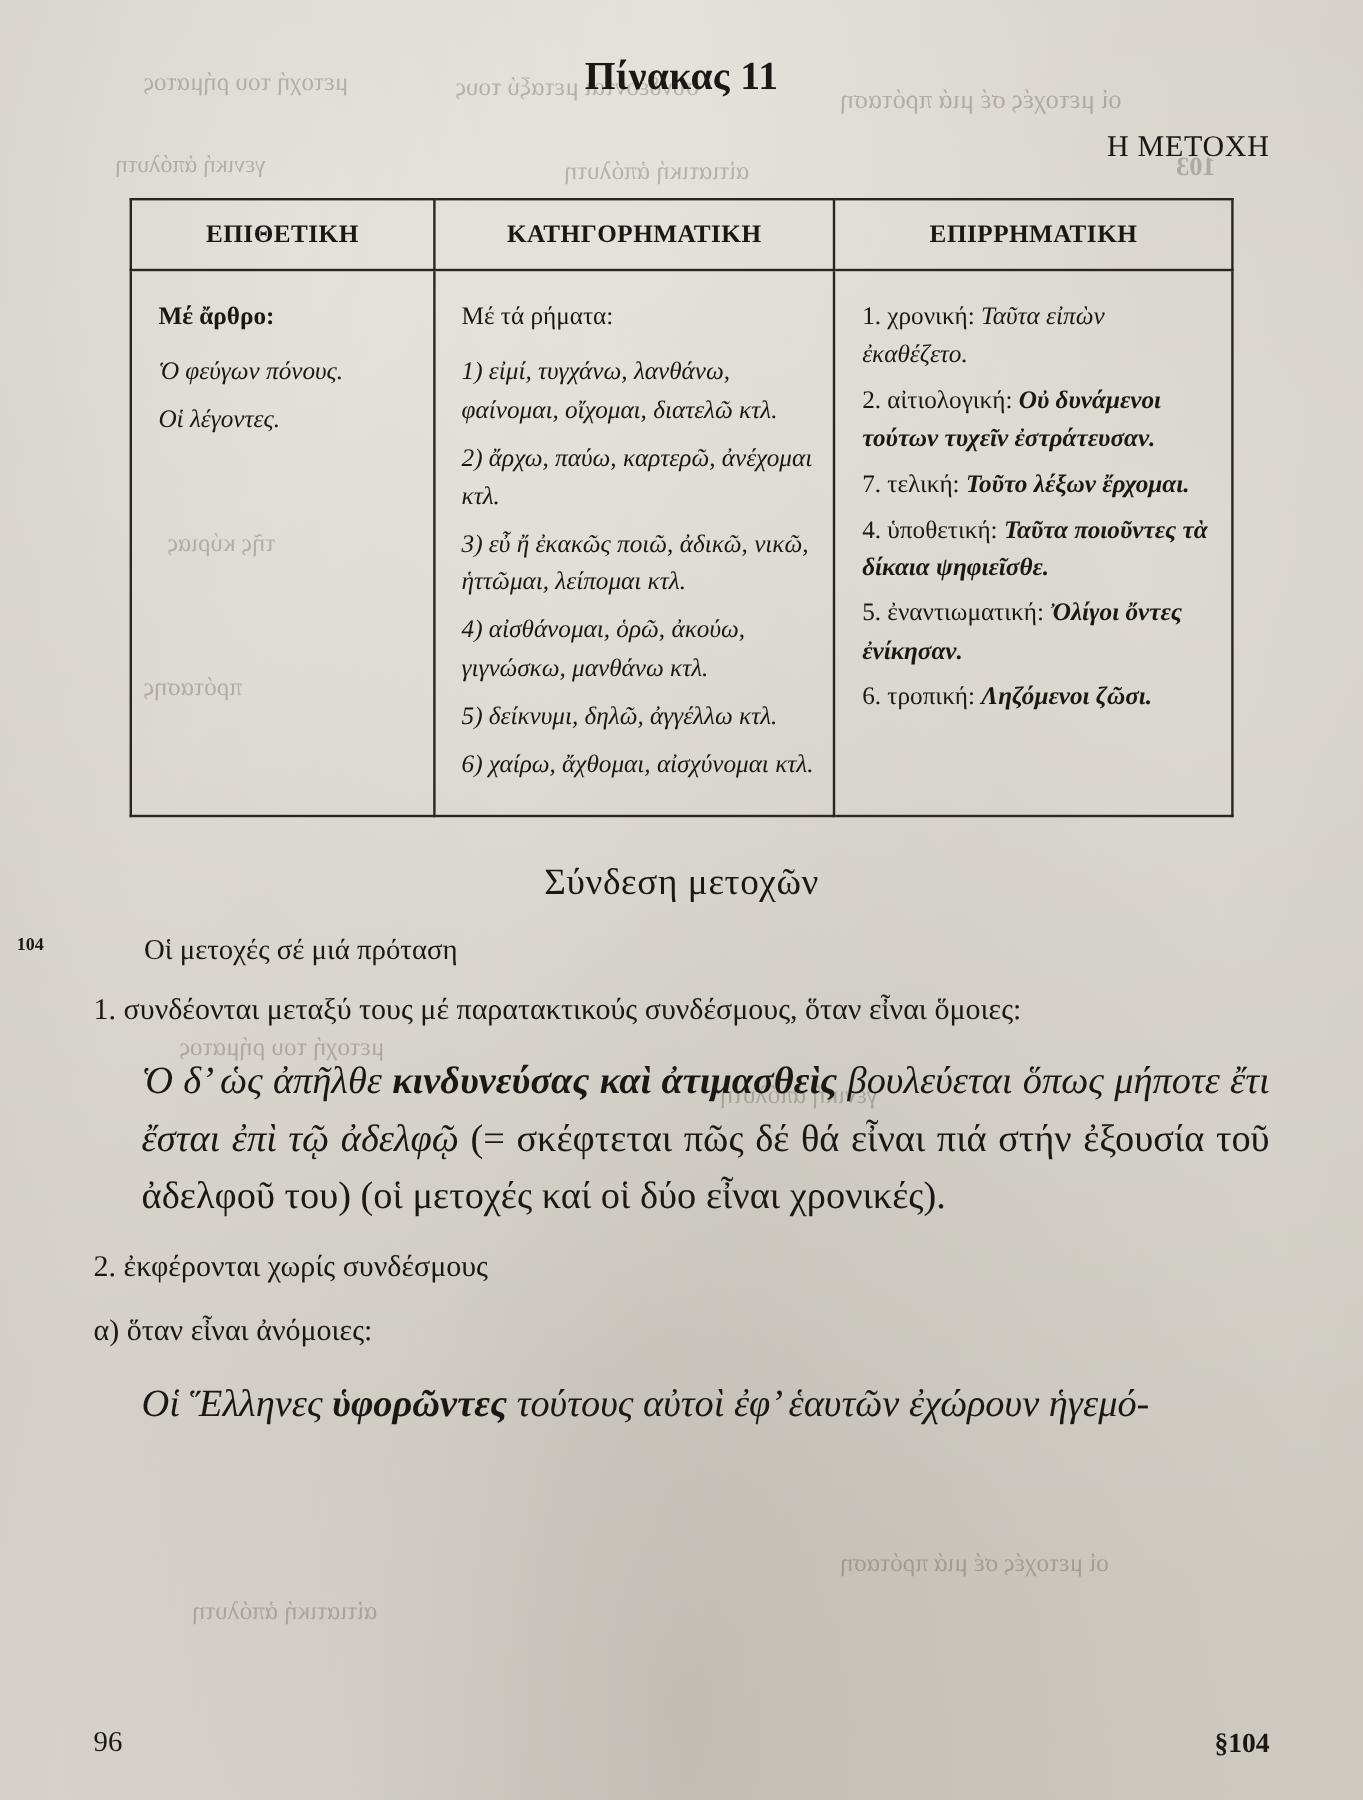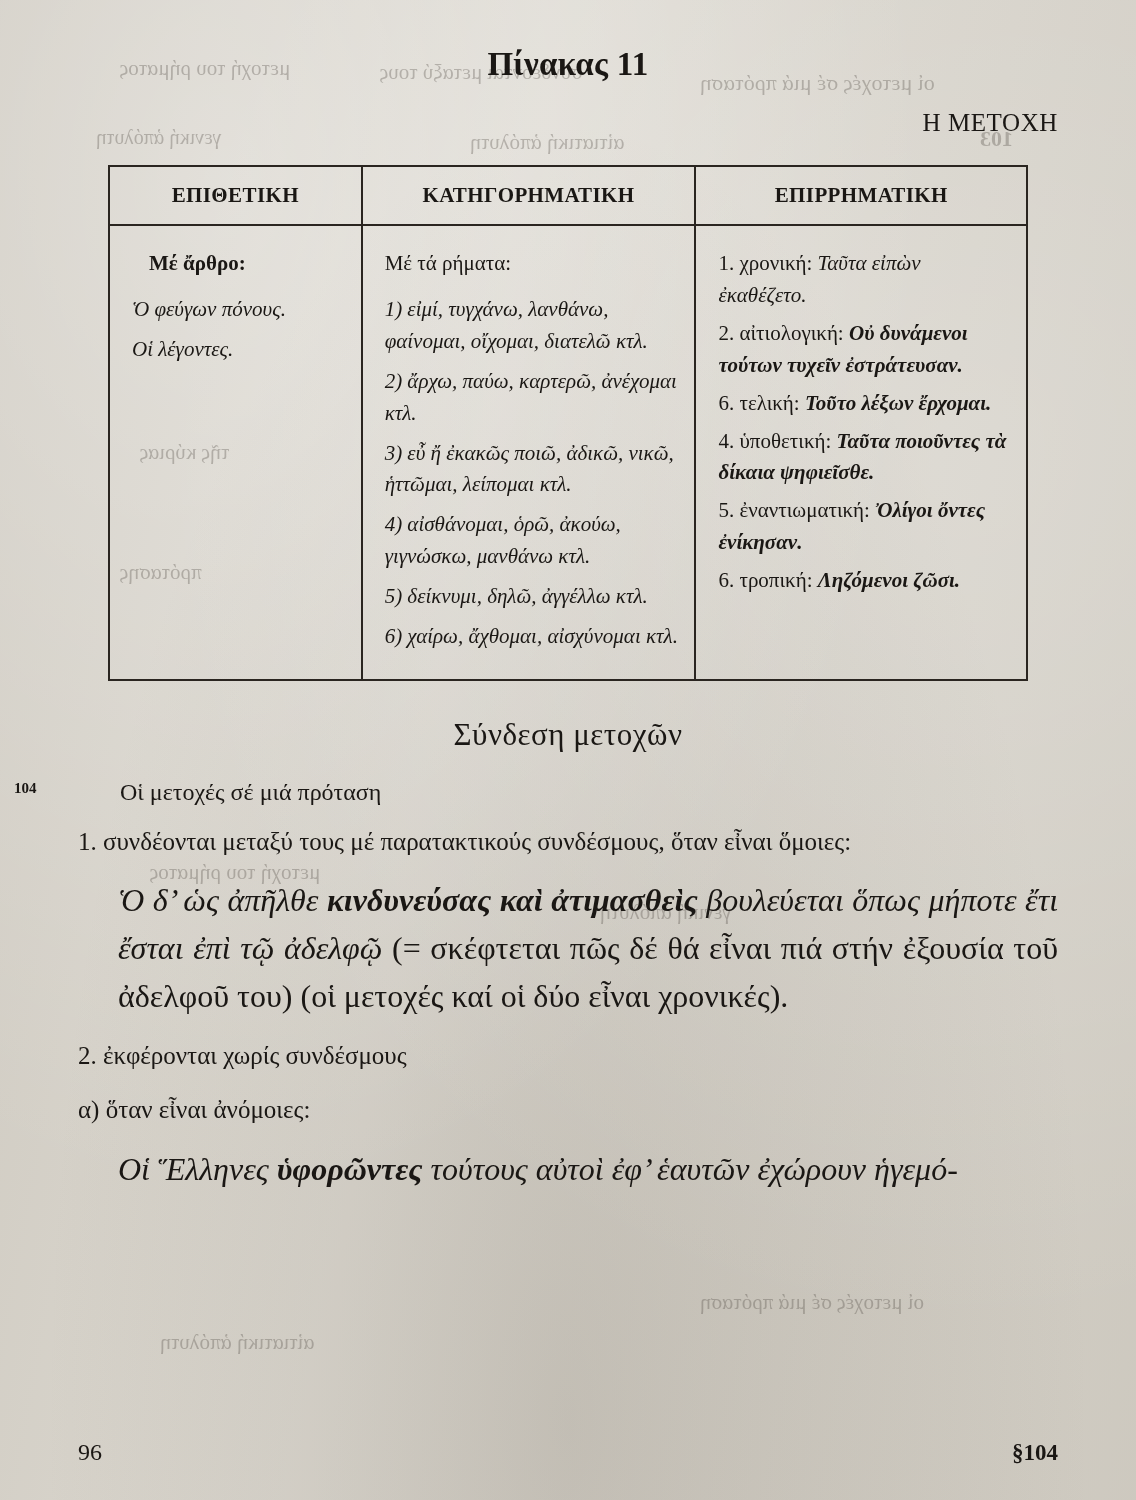--- a/index.html
+++ b/index.html
@@ -77,21 +77,21 @@
     padding: 22px 16px 26px 22px;
     font-size: 21px;
     line-height: 1.52;
   }
   .col1 { width: 250px; }
   .col2 { width: 330px; }
   .col3 { width: 340px; }
   .it { font-style: italic; }
   .bd { font-weight: bold; }
   .bdit { font-weight: bold; font-style: italic; }
-  .cell-lead { font-weight: bold; margin-bottom: 14px; margin-left: 17px; }
+  .cell-lead { font-weight: bold; margin-bottom: 14px; }
   .cell-lead-plain { margin-bottom: 14px; }
   .li { margin-bottom: 8px; }
   .li.last { margin-bottom: 0; }
   .col3 .li { margin-bottom: 6px; }
   .section-title {
     text-align: center;
     font-size: 31px;
     margin-top: 36px;
     letter-spacing: 0.5px;
   }
@@ -192,21 +192,21 @@
           <td class="col3">
             <div class="li">
               <span>1. χρονική:</span>
               <span class="it">Ταῦτα εἰπὼν ἐκαθέζετο.</span>
             </div>
             <div class="li">
               <span>2. αἰτιολογική:</span>
               <span class="bdit">Οὐ δυνάμενοι τούτων τυχεῖν ἐστράτευσαν.</span>
             </div>
             <div class="li">
-              <span>6. τελική:</span>
+              <span>7. τελική:</span>
               <span class="bdit">Τοῦτο λέξων ἔρχομαι.</span>
             </div>
             <div class="li">
               <span>4. ὑποθετική:</span>
               <span class="bdit">Ταῦτα ποιοῦντες τὰ δίκαια ψηφιεῖσθε.</span>
             </div>
             <div class="li">
               <span>5. ἐναντιωματική:</span>
               <span class="bdit">Ὀλίγοι ὄντες ἐνίκησαν.</span>
             </div>

